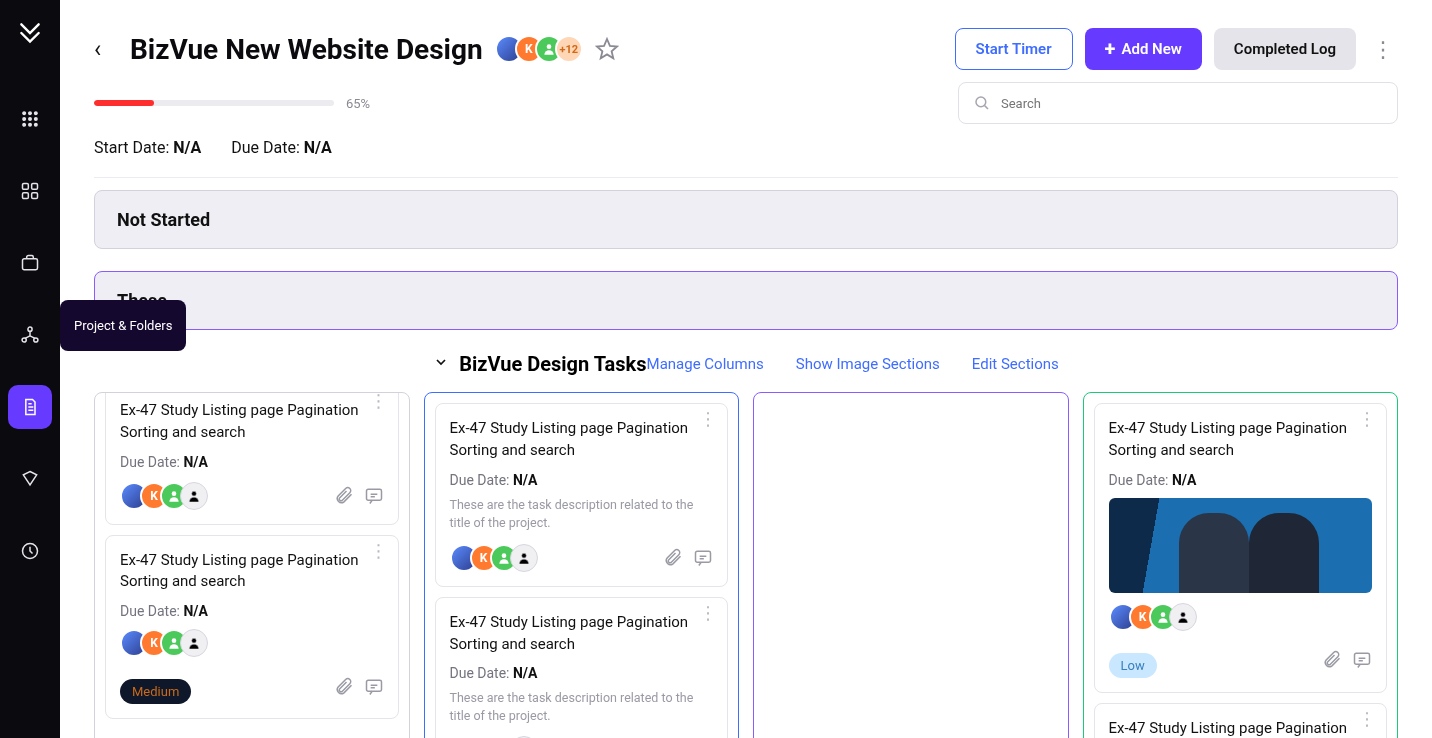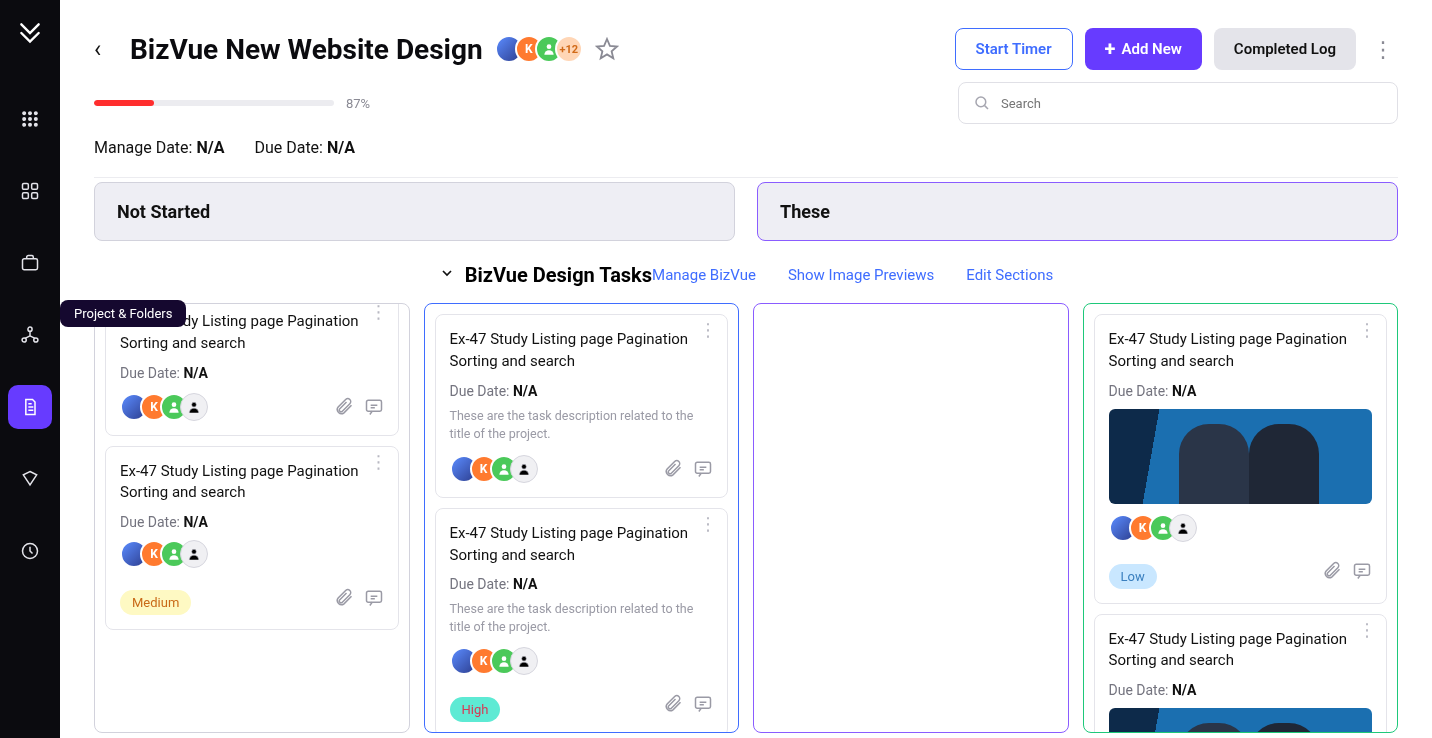--- a/index.html
+++ b/index.html
@@ -4,21 +4,21 @@
 <style>
 * { margin:0; padding:0; box-sizing:border-box; font-family:-apple-system,BlinkMacSystemFont,"Segoe UI",Roboto,sans-serif; }
 body { background:#fff; width:1432px; height:738px; overflow:hidden; }
 .layout { display:flex; height:100%; }
 .sidebar { width:60px; background:#0b0b0f; display:flex; flex-direction:column; align-items:center; padding-top:20px; gap:28px; position:relative; }
 .sidebar .logo { color:#fff; font-size:22px; font-weight:700; margin-bottom:18px; }
 .side-item { width:44px; height:44px; display:flex; align-items:center; justify-content:center; border-radius:10px; cursor:pointer; }
 .side-item svg { width:20px; height:20px; stroke:#e4e4ea; fill:none; stroke-width:1.8; }
 .side-item.active { background:#673bff; }
 .side-item.active svg { stroke:#fff; }
-.tooltip { position:absolute; left:60px; top:300px; background:#15082f; color:#fff; font-size:13px; padding:6px 14px; border-radius:8px; white-space:nowrap; z-index:10; }
+.tooltip { position:absolute; left:60px; top:300px; background:#15082f; color:#fff; font-size:13px; padding:18px 14px; border-radius:8px; white-space:nowrap; z-index:10; }
 .main { flex:1; padding:28px 34px 0 34px; overflow:hidden; }
 .header { display:flex; align-items:center; justify-content:space-between; gap:20px; }
 .title-row { display:flex; align-items:center; gap:12px; }
 .back { width:24px; height:24px; display:flex; align-items:center; cursor:pointer; color:#111; font-size:24px; }
 .ptitle { font-size:28px; font-weight:700; color:#0b0b0f; }
 .avatars { display:flex; align-items:center; }
 .avatar { width:28px; height:28px; border-radius:50%; border:2px solid #fff; display:flex; align-items:center; justify-content:center; font-size:12px; font-weight:700; color:#fff; margin-left:-8px; }
 .avatar:first-child { margin-left:0; }
 .av-blue { background:linear-gradient(135deg,#5b8cff,#2d3e8f); }
 .av-orange { background:#ff7a2f; }
@@ -40,21 +40,21 @@
 .progress-bar { width:240px; height:6px; background:#ececf0; border-radius:20px; overflow:hidden; }
 .progress-fill { height:100%; background:#ff2e2e; border-radius:20px; }
 .progress-pct { color:#8a8a94; font-size:13px; }
 .search { width:440px; height:42px; border:1px solid #e0e0e6; border-radius:8px; display:flex; align-items:center; gap:10px; padding:0 14px; }
 .search svg { width:18px; height:18px; stroke:#a6a6b0; fill:none; stroke-width:2; }
 .search input { border:none; outline:none; flex:1; font-size:13px; color:#333; background:transparent; }
 .dates { display:flex; gap:30px; margin-top:14px; font-size:16px; color:#111; }
 .dates span.lbl { font-weight:400; }
 .dates span.val { font-weight:700; }
 .divider { height:1px; background:#ececf0; margin-top:20px; }
-.cols { display:flex; gap:22px; margin-top:4px; }
+.cols { display:flex; gap:22px; margin-top:12px;flex-direction:column; }
 .col-hdr { flex:1; background:#eeeef4; border:1.5px solid #d2d2dc; border-radius:8px; padding:18px 22px; font-size:18px; font-weight:700; color:#111; }
 .col-hdr.inprog { border-color:#3f6dff; }
 .col-hdr.stuck { border-color:#8a5cff; }
 .col-hdr.done { border-color:#1ec87a; }
 .sec-row { display:flex; align-items:center; justify-content:center; margin-top:22px; }
 .sec-left { display:flex; align-items:center; gap:10px; }
 .sec-title { font-size:20px; font-weight:700; }
 .sec-links { display:flex; gap:32px; }
 .sec-links a { color:#3f6dff; font-size:15px; text-decoration:none; cursor:pointer; }
 .board { display:flex; gap:14px; margin-top:16px; height:430px; overflow:hidden; }
@@ -65,21 +65,21 @@
 .card { border:1px solid #e4e4ea; border-radius:8px; padding:14px; position:relative; }
 .card-title { font-size:15px; color:#111; line-height:1.45; padding-right:20px; }
 .card-menu { position:absolute; top:12px; right:10px; color:#b8b8c2; font-size:18px; cursor:pointer; line-height:5px; }
 .card-due { margin-top:10px; font-size:14px; }
 .card-due .lbl { color:#74747f; }
 .card-due .val { font-weight:700; color:#111; }
 .card-desc { margin-top:8px; font-size:12.5px; color:#9a9aa5; line-height:1.45; }
 .card-icons { display:flex; gap:10px; color:#9a9aa5; }
 .card-icons svg { width:20px; height:20px; stroke:#9a9aa5; fill:none; stroke-width:1.8; }
 .tag { display:inline-block; padding:5px 12px; border-radius:14px; font-size:13px; margin-top:10px; }
-.tag-med { background:#fef9c3; color:#c96a18; }
+.tag-med { background:#0f172a; color:#c96a18; }
 .tag-high { background:#5eead4; color:#d63a55; }
 .tag-low { background:#c9e7ff; color:#3a7fbf; }
 .thumb { width:100%; height:95px; border-radius:6px; margin-top:10px; background:linear-gradient(100deg,#0d2a4a 0%,#0d2a4a 18%,#1b6fb0 18%,#1b6fb0 100%); position:relative; overflow:hidden; }
 .thumb::before,.thumb::after { content:""; position:absolute; bottom:0; width:70px; height:80px; background:#2a3548; border-radius:30px 30px 0 0; }
 .thumb::before { left:70px; }
 .thumb::after { left:140px; background:#1f2736; }
 .foot-row { display:flex; align-items:center; justify-content:space-between; margin-top:12px; }
 .chev { display:inline-block; transform:rotate(0); }
 </style>
 </head>
@@ -180,53 +180,53 @@
           </div>
         <div class="kebab">⋮</div>
       </div>
     </div>
 
     <div class="row2">
       <div class="progress-wrap">
         <div class="progress-bar">
             <div class="progress-fill" style="width:25%"></div>
           </div>
-        <div class="progress-pct">87%</div>
+        <div class="progress-pct">65%</div>
       </div>
       <div class="search">
         <svg viewBox="0 0 24 24">
             <circle cx="10.5" cy="10.5" r="6.5"></circle>
             <path d="M20 20 l-4.5-4.5"></path>
           </svg>
         <input type="text" placeholder="Search" style="">
       </div>
     </div>
 
     <div class="dates">
-      <div><span class="lbl">Manage Date: </span><span class="val">N/A</span></div>
+      <div><span class="lbl">Start Date: </span><span class="val">N/A</span></div>
       <div><span class="lbl">Due Date: </span><span class="val">N/A</span></div>
     </div>
 
     <div class="divider"></div>
 
     <div class="cols">
       <div class="col-hdr">Not Started</div>
       <div class="col-hdr stuck">These</div>
     </div>
 
     <div class="sec-row">
       <div class="sec-left">
         <span class="chev"><svg width="16" height="16" viewBox="0 0 24 24">
               <path d="M6 9 l6 6 6-6" stroke="#111" stroke-width="2.5" fill="none"></path>
             </svg></span>
         <div class="sec-title">BizVue Design Tasks</div>
       </div>
       <div class="sec-links">
-        <a>Manage BizVue</a>
-        <a>Show Image Previews</a>
+        <a>Manage Columns</a>
+        <a>Show Image Sections</a>
         <a>Edit Sections</a>
       </div>
     </div>
 
     <div class="board">
 
       <div class="lane">
         <div class="card" style="margin-top:-18px;">
           <div class="card-menu">⋮</div>
           <div class="card-title">Ex-47 Study Listing page Pagination Sorting and search</div>

